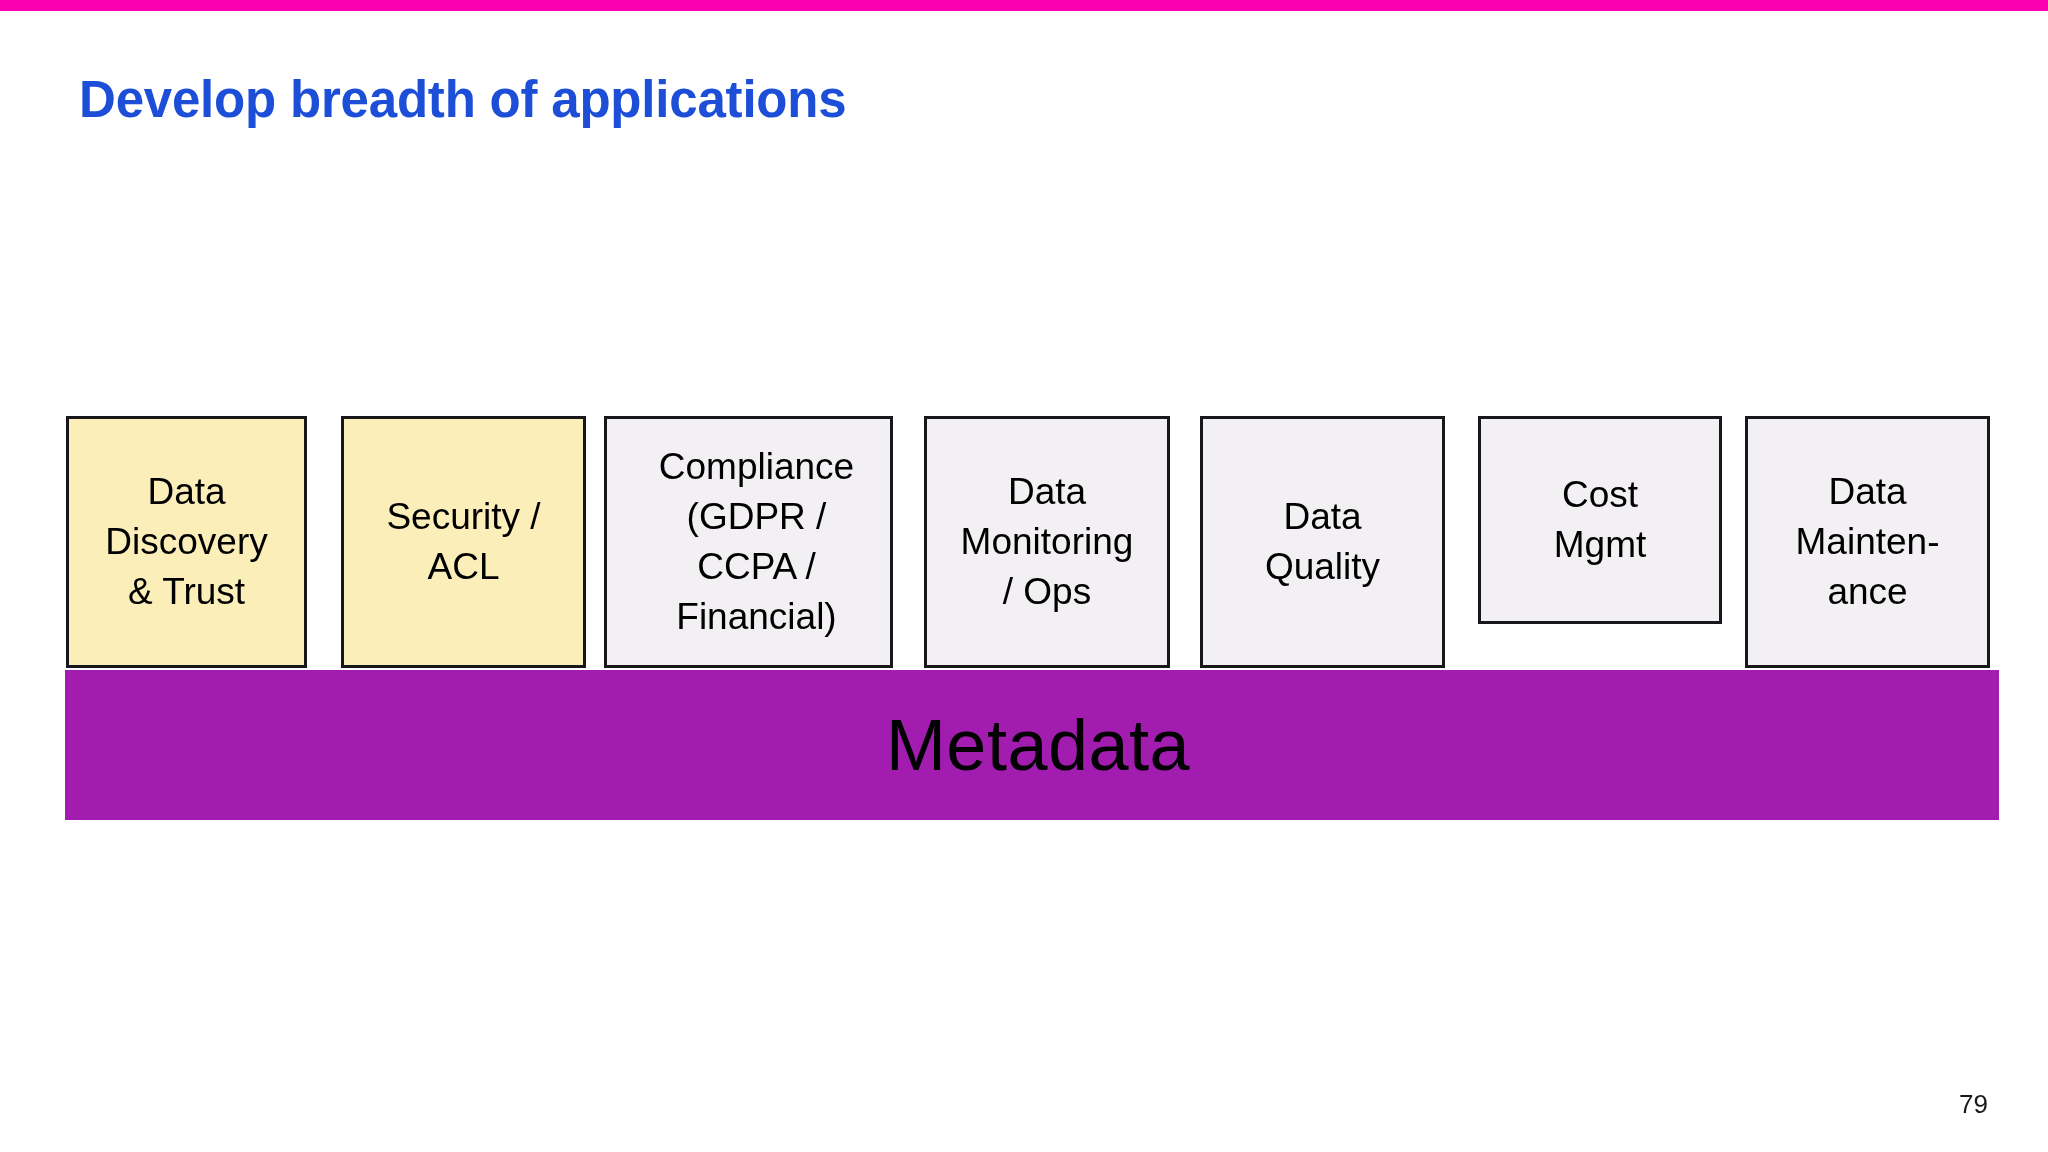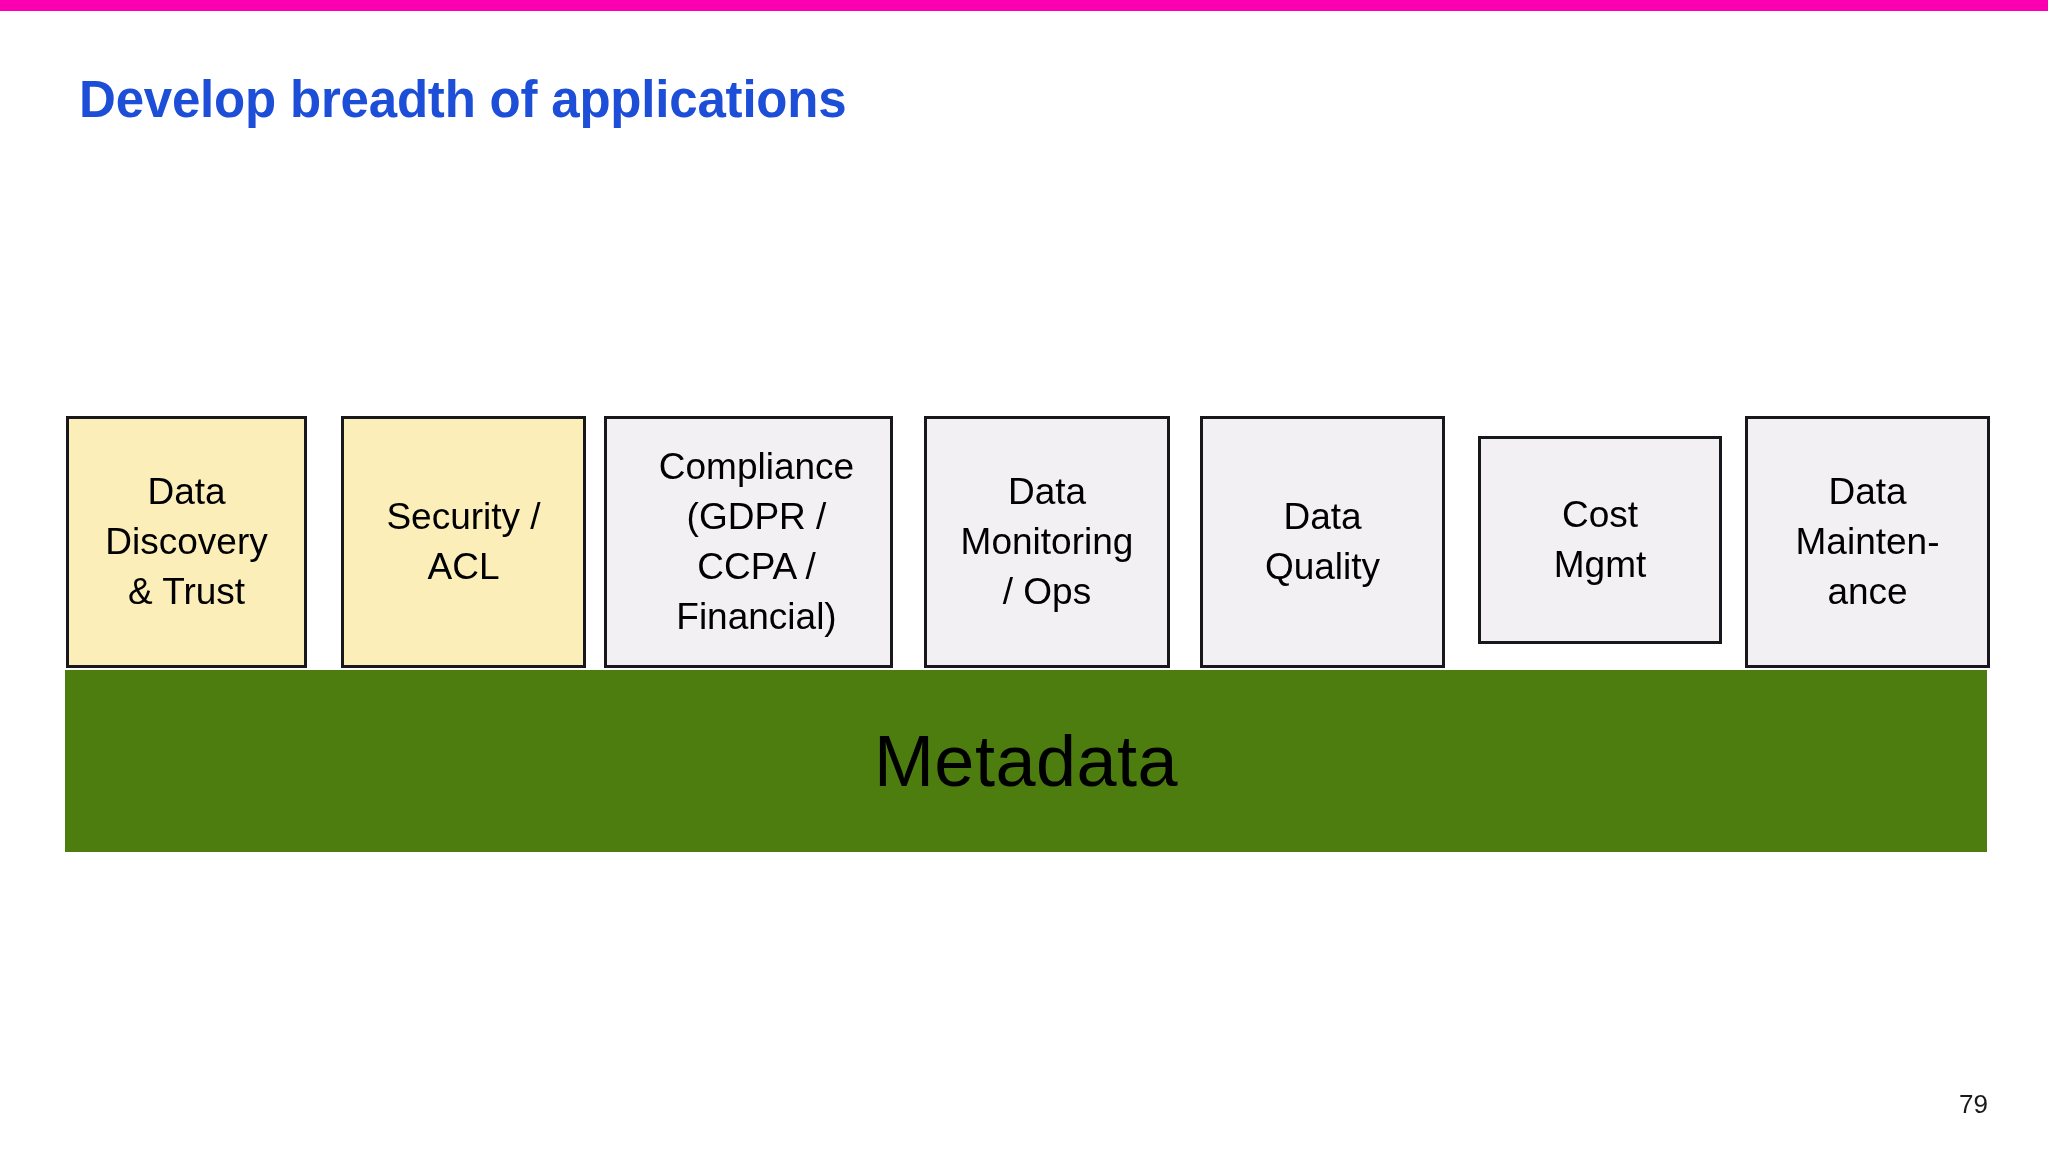--- a/index.html
+++ b/index.html
@@ -64,25 +64,26 @@
     padding: 0 6px;
     white-space: pre-line;
   }
 
   
   #metadata-band {
     position: absolute;
     left: 65px;
     top: 662px;
     width: 1922px;
-    height: 182px;
-    background: #4d7c0f;
+    height: 150px;
+    background: #a21caf;
     display: flex;
     align-items: center;
     justify-content: center;
+    padding-left: 12px;
   }
   #metadata-band .band-label {
     font-size: 72px;
     line-height: 1;
     color: #000000;
     letter-spacing: 0.5px;
   }
 
   
   #page-number {
@@ -119,21 +120,21 @@
     </div>
     <div class="app-box" style="left: 924px; top: 408px; width: 246px; height: 252px; background: rgb(242, 240, 243); border-color: rgb(23, 23, 28);">
       <span class="app-box-label">Data
 Monitoring
 / Ops</span>
     </div>
     <div class="app-box" style="left: 1200px; top: 408px; width: 245px; height: 252px; background: rgb(242, 240, 243); border-color: rgb(23, 23, 28);">
       <span class="app-box-label">Data
 Quality</span>
     </div>
-    <div class="app-box" style="left: 1478px; top: 408px; width: 244px; height: 208px; background: rgb(242, 240, 243); border-color: rgb(23, 23, 28); margin-top: 20px;">
+    <div class="app-box" style="left: 1478px; top: 408px; width: 244px; height: 208px; background: rgb(242, 240, 243); border-color: rgb(23, 23, 28);">
       <span class="app-box-label">Cost
 Mgmt</span>
     </div>
     <div class="app-box" style="left: 1745px; top: 408px; width: 245px; height: 252px; background: rgb(242, 240, 243); border-color: rgb(23, 23, 28);">
       <span class="app-box-label">Data
 Mainten-
 ance</span>
     </div>
     <div id="metadata-band">
     <span class="band-label">Metadata</span>

